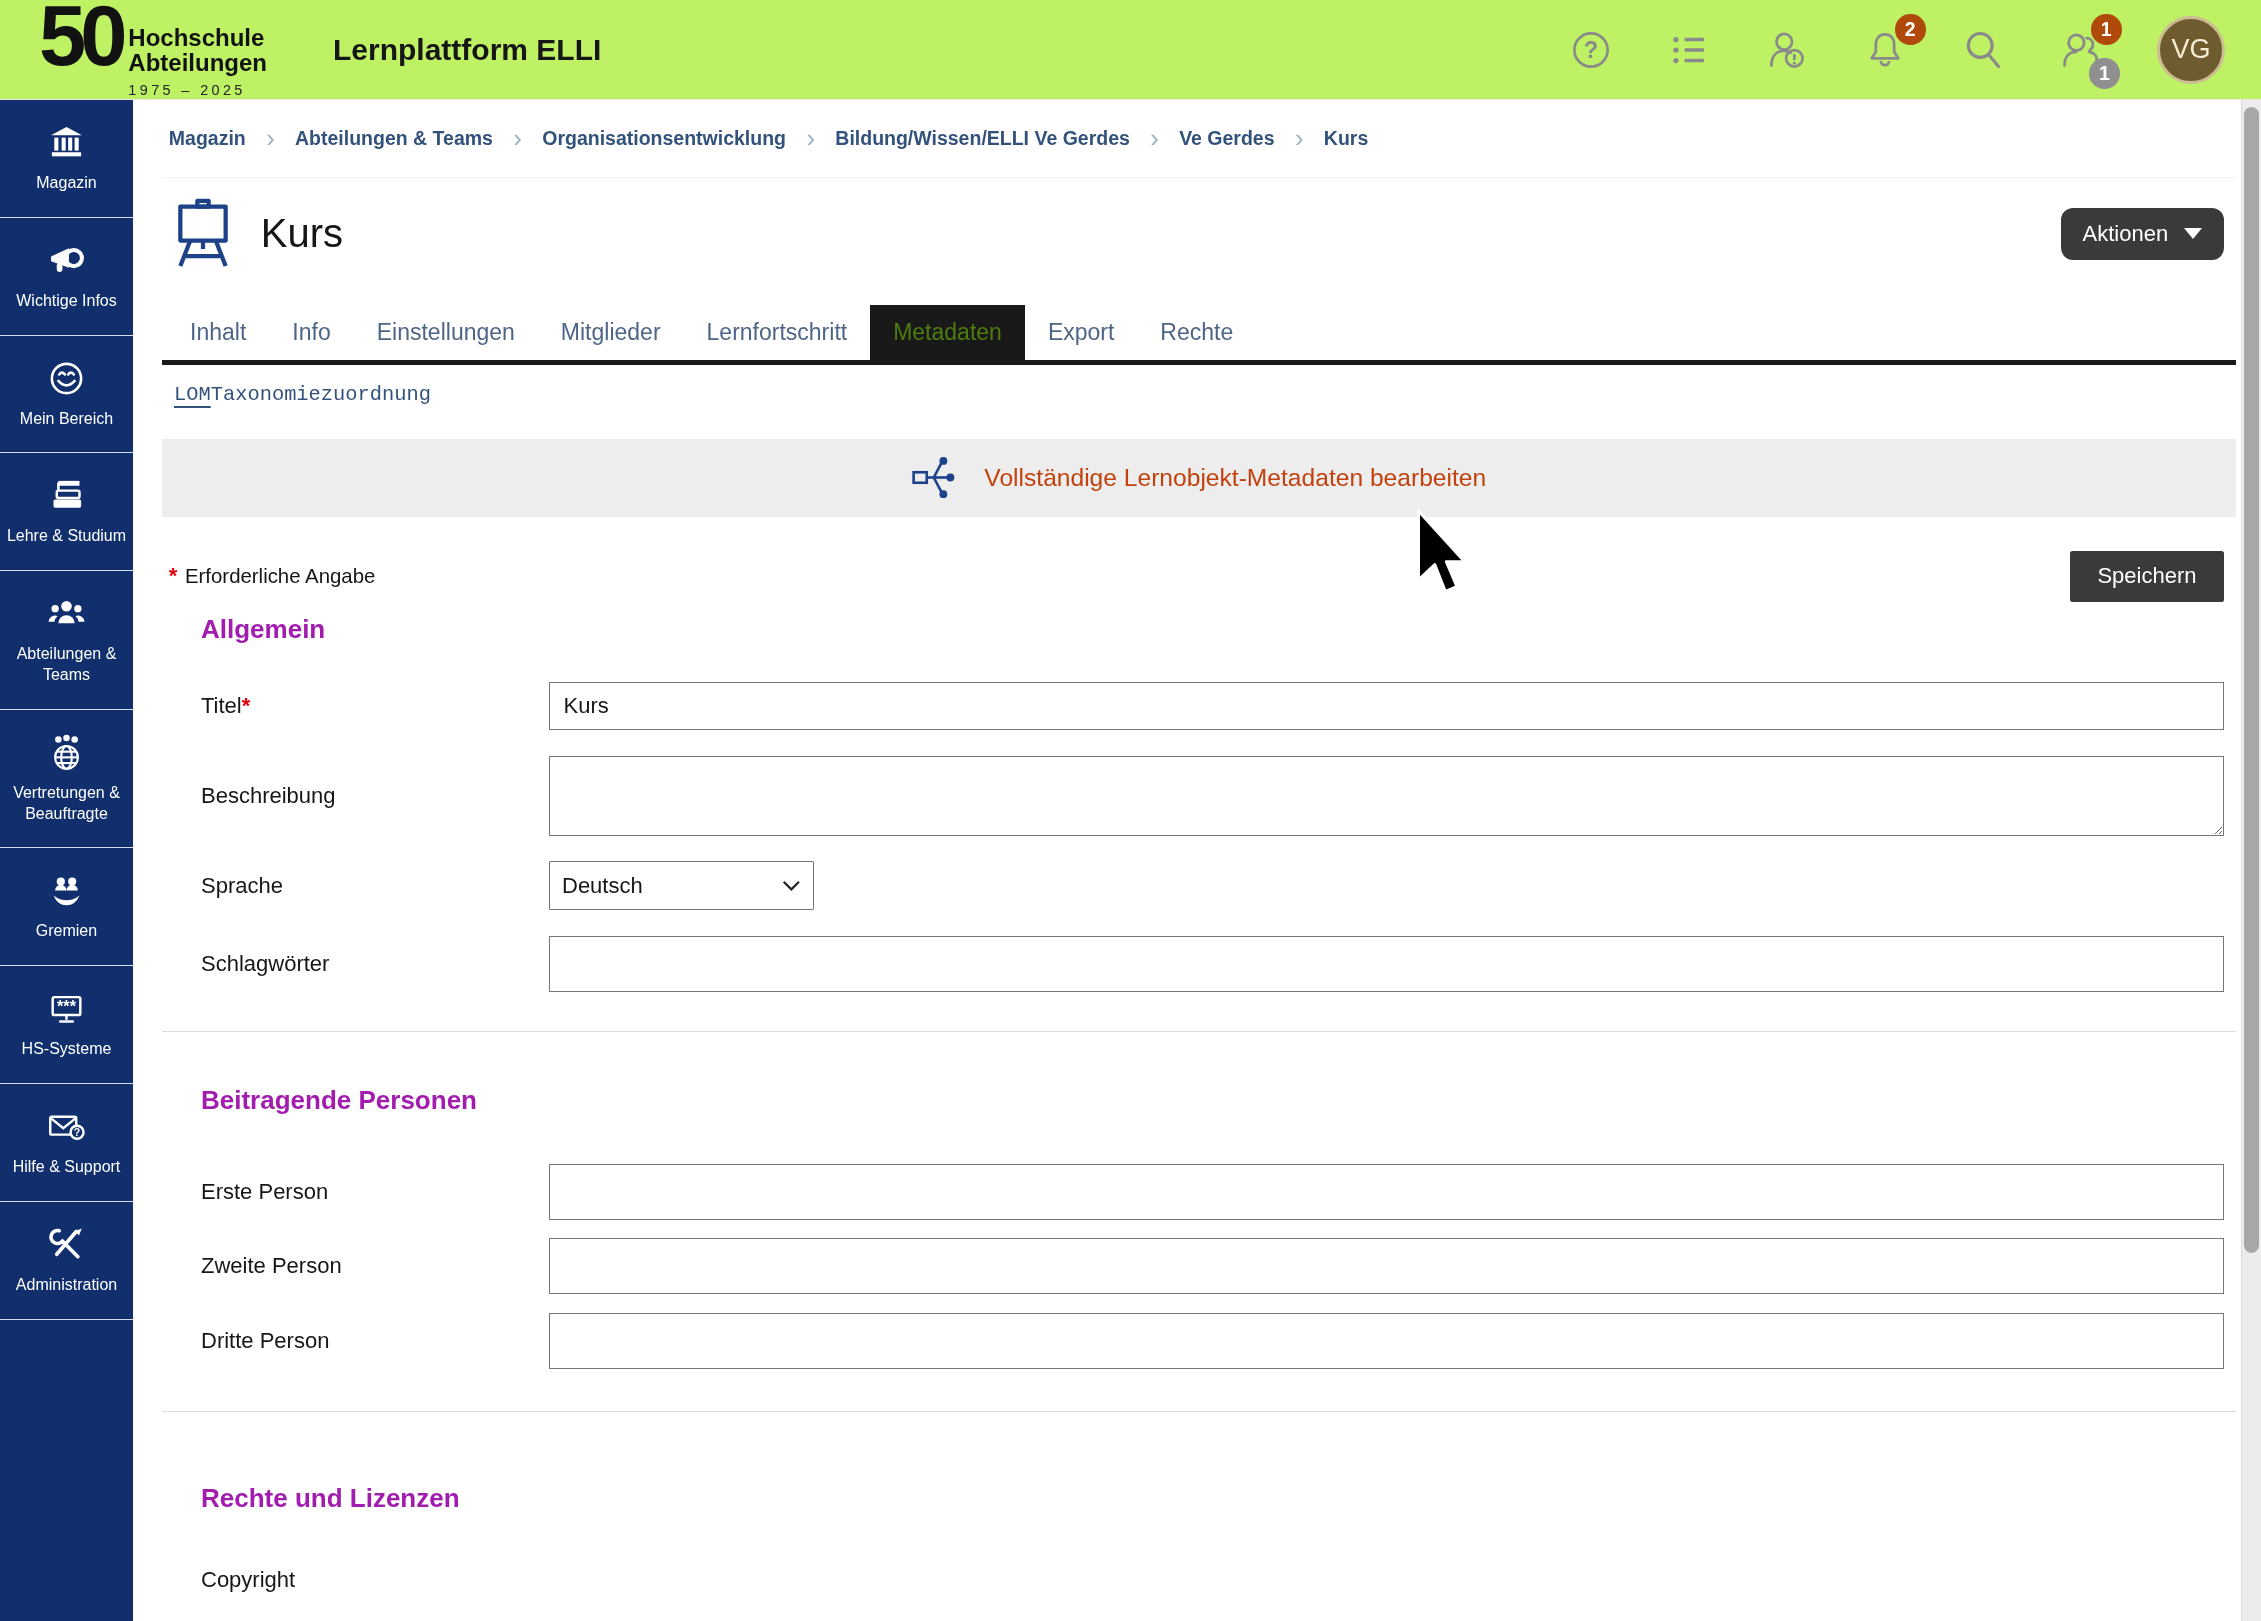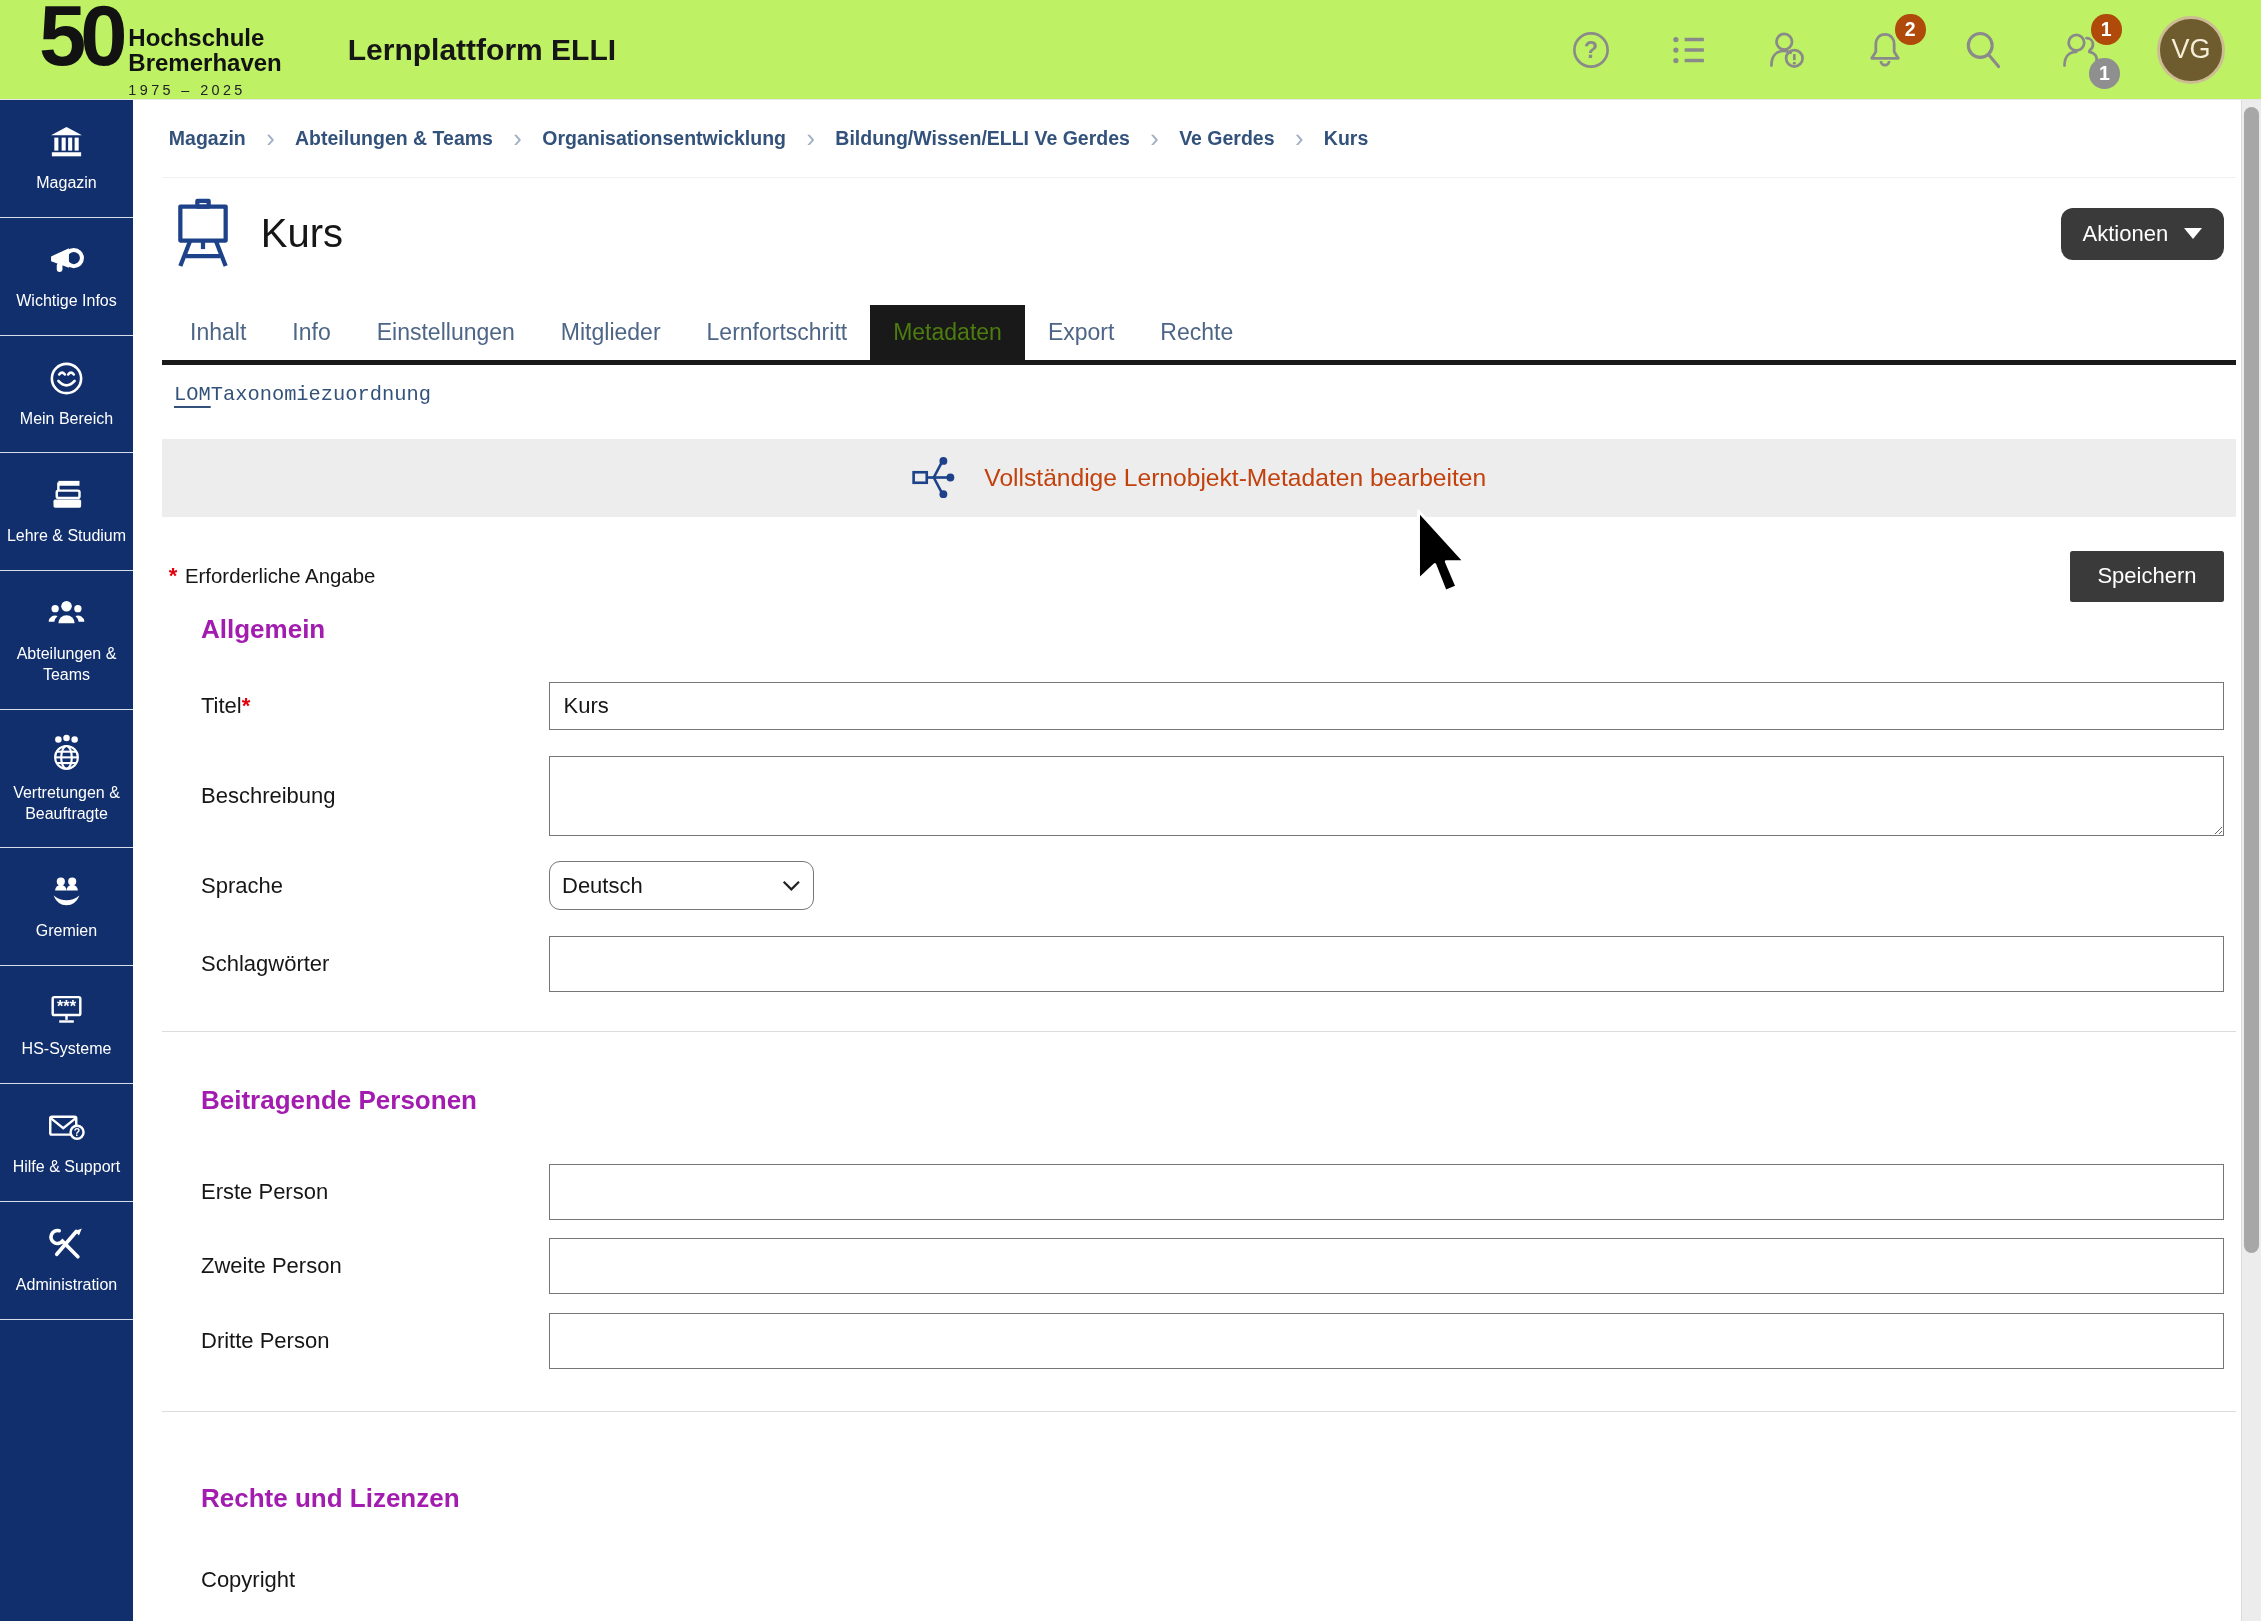--- a/index.html
+++ b/index.html
@@ -69,21 +69,21 @@
   .required-note{font-size:20.4px;}
   .req-star{color:var(--required_red);font-size:22px;margin-right:7.6px;font-weight:bold;}
   .save-btn{margin-left:auto;margin-right:12px;background:var(--button_bg);color:#fff;font-size:22px;padding:12.7px 27px;border:none;border-radius:2.5px;cursor:pointer;font-family:inherit;}
   .section-heading{font-size:26px;font-weight:bold;margin:12px 0 0 39px;color:#a21caf;}
   .form-grid{display:grid;grid-template-columns:348px 1fr;align-items:center;row-gap:25.5px;margin:37px 12px 0 39px;}
   .f-label{font-size:22px;color:#161616;}
   .f-input{height:48px;width:100%;border:1.7px solid var(--border_grey);background:#fff;font-size:22px;padding:0 13.6px;font-family:inherit;color:#161616;}
   .f-input.tall{height:56px;}
   .f-textarea{height:80px;width:100%;border:1.7px solid var(--border_grey);background:#fff;font-size:22px;padding:8.5px 13.6px;font-family:inherit;resize:vertical;color:#161616;}
   .select-wrap{position:relative;width:265px;}
-  .f-select{appearance:none;-webkit-appearance:none;-moz-appearance:none;width:100%;height:49px;border:1.7px solid var(--border_grey);border-radius:11px;background:#fff;font-size:22px;padding:0 46px 0 12px;font-family:inherit;color:#161616;}
+  .f-select{appearance:none;-webkit-appearance:none;-moz-appearance:none;width:100%;height:49px;border:1.7px solid var(--border_grey);border-radius:1px;background:#fff;font-size:22px;padding:0 46px 0 12px;font-family:inherit;color:#161616;}
   .select-chevron{position:absolute;right:13.6px;top:50%;transform:translateY(-50%);pointer-events:none;}
   .divider{border-top:0.8px solid #dcdcdc;margin-top:39px;}
   .divider.mt2{margin-top:42px;}
   .radio-row{display:flex;align-items:center;gap:12.7px;}
   .radio{width:23px;height:23px;border-radius:50%;border:2.5px solid var(--radio_blue);position:relative;flex-shrink:0;cursor:pointer;background:#fff;}
   .radio::after{content:"";position:absolute;inset:3.4px;border-radius:50%;background:var(--radio_blue);}
   .radio-label{font-size:22px;}
   
   .scrollbar-track{position:absolute;right:0;top:100px;width:20.4px;height:1521px;background:#ececec;border-left:0.8px solid #dcdcdc;}
   .scrollbar-thumb{position:absolute;left:2.5px;top:6.8px;width:14.4px;height:1146px;border-radius:7.6px;background:#a7a7a7;cursor:pointer;}
@@ -91,21 +91,21 @@
   .cursor{position:absolute;left:1411px;top:509px;z-index:60;pointer-events:none;}
 </style>
 </head>
 <body>
 
 <div class="header">
   <div class="logo">
     <div class="logo-50">50</div>
     <div class="logo-right">
       <div class="logo-l">Hochschule</div>
-      <div class="logo-l">Bremerhaven</div>
+      <div class="logo-l">Abteilungen</div>
       <div class="logo-years">1975 – 2025</div>
     </div>
   </div>
   <div class="app-title">Lernplattform ELLI</div>
 
   <div class="header-icons">
     <div class="hbtn">
       <svg width="42" height="42" viewBox="0 0 48 48" fill="none" stroke="var(--icon_grey)" stroke-width="3">
         <circle cx="24" cy="24" r="19"></circle>
         <text x="24" y="33" text-anchor="middle" font-size="27" font-family="Liberation Sans, sans-serif" fill="var(--icon_grey)" stroke="none" font-weight="bold">?</text>

